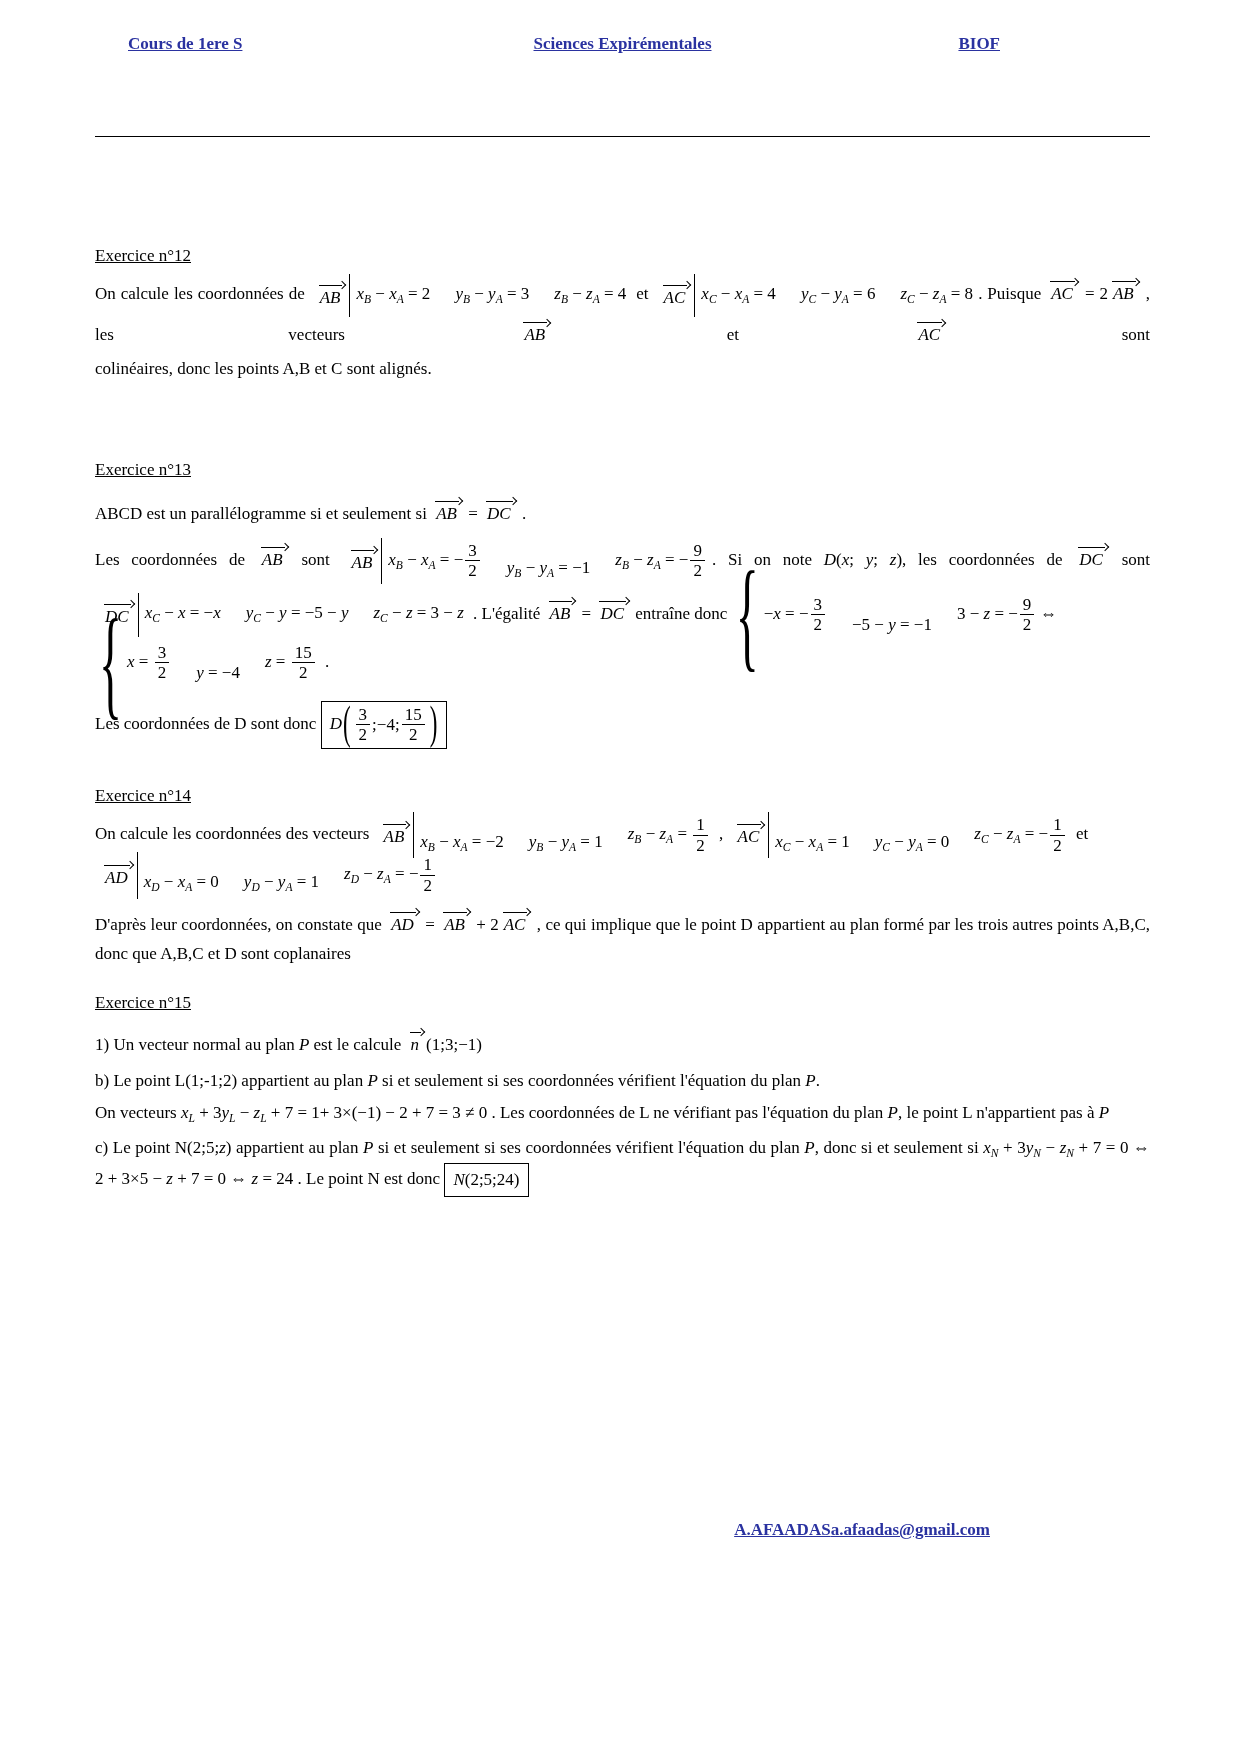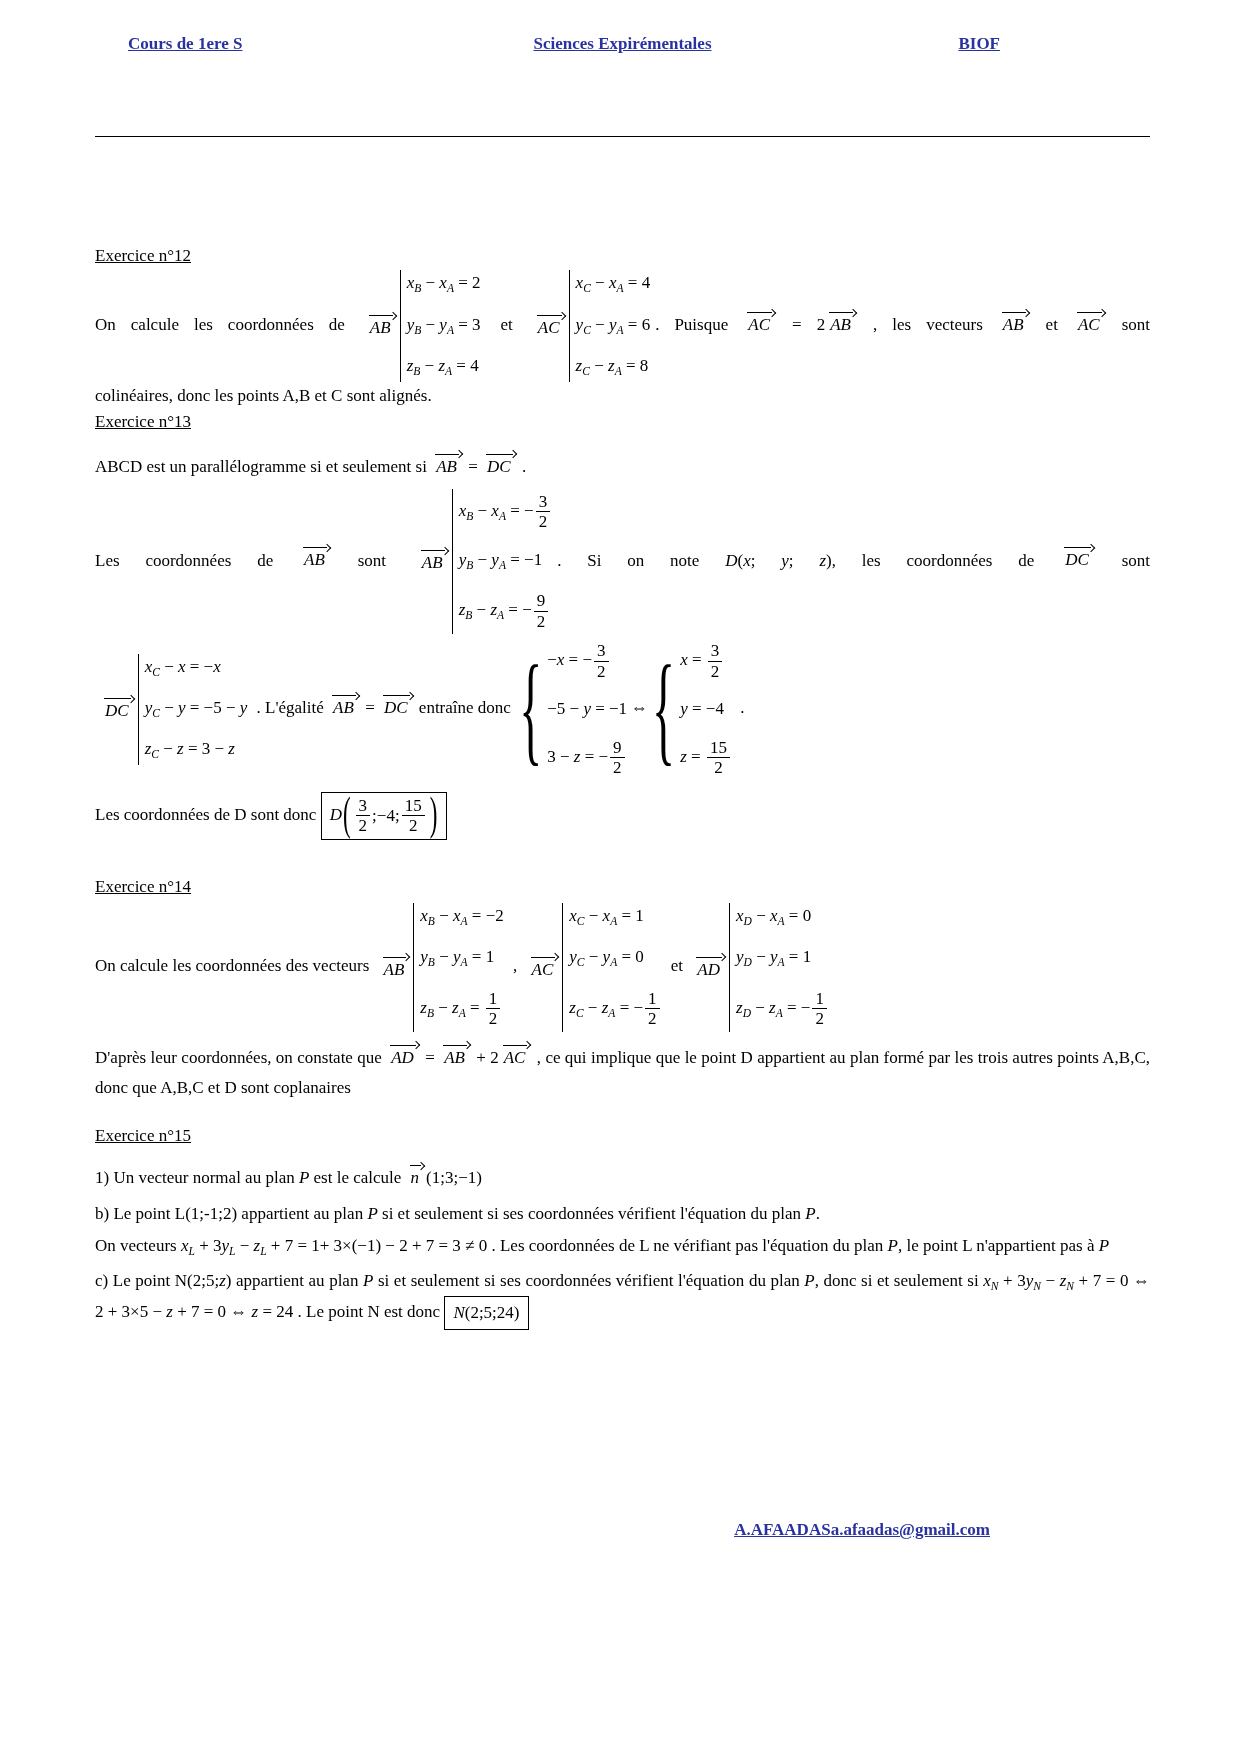--- a/index.html
+++ b/index.html
@@ -45,39 +45,39 @@
 
   .frac { display:inline-flex; flex-direction:column; align-items:center;
           vertical-align:middle; line-height:1.15; margin:0 2px; }
   .frac .fn { border-bottom:1px solid #000; padding:0 3px; }
   .frac .fd { padding:0 3px; }
 
   .coordsys { display:inline-flex; align-items:center; vertical-align:middle; margin:0 5px; }
   .coordsys .vlabel { margin-right:2px; }
   .vbar { align-self:stretch; width:0; border-left:1.4px solid #000;
           margin:-3px 6px -3px 0; }
-  .rows { display:inline-flex; flex-direction:column; gap:18px; align-items:flex-start; }
+  .rows { display:inline-flex; flex-direction:row; gap:25px; align-items:flex-end; }
   .rows .m { line-height:1.2; }
 
   .sys { display:inline-flex; align-items:center; vertical-align:middle; margin:0 4px; }
   .sys .brace { display:inline-block; font-size:48px; line-height:1;
                 transform:scaleY(2.55); transform-origin:center; margin-right:5px; }
 
   .pgroup { display:inline-flex; align-items:center; vertical-align:middle; }
   .pgroup .pd { display:inline-block; font-size:1.35em; line-height:1;
                 transform:scaleY(2.0); transform-origin:center; padding:0 1px; }
   .pgroup .pmid { display:inline-flex; align-items:center; padding:0 2px; }
 
   .boxed { display:inline-flex; align-items:center; border:1.3px solid #000;
            padding:3px 8px; vertical-align:middle; }
 
   .mt-title12 { margin-top:106px; }
   .mt-4 { margin-top:4px; } .mt-6 { margin-top:6px; } .mt-8 { margin-top:8px; }
   .mt-10 { margin-top:10px; } .mt-14 { margin-top:14px; }
-  .mt-sec13 { }
+  .mt-sec13 { margin-top:74px; }
   .mt-sec14 { margin-top:34px; }
   .mt-sec15 { margin-top:22px; }
 </style>
 </head>
 <body>
 
 <div class="page">
   <div class="inner">
 
     <header class="hdr">

